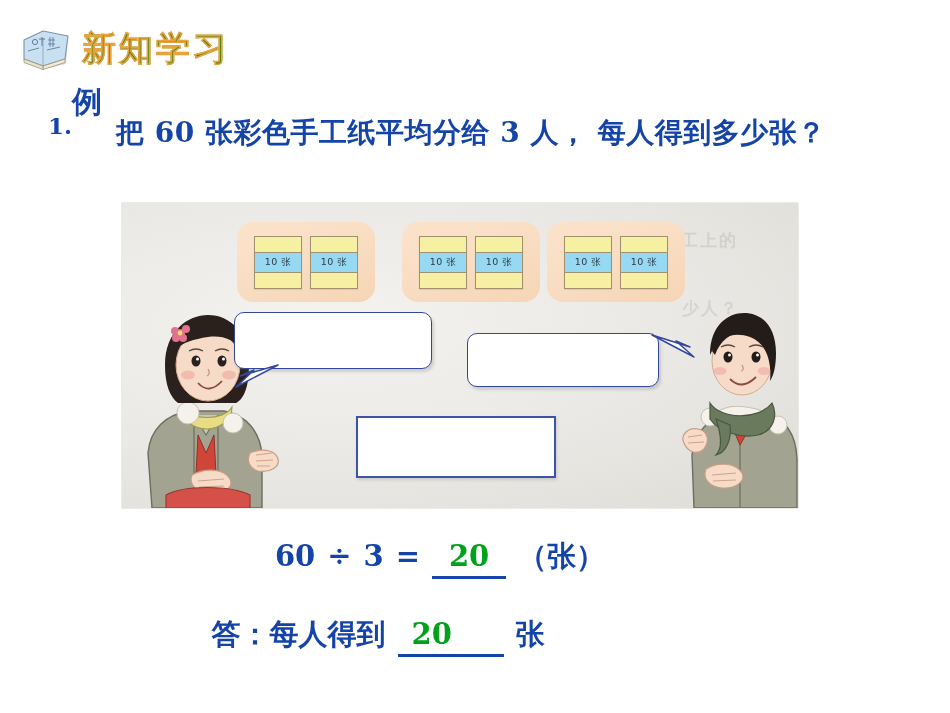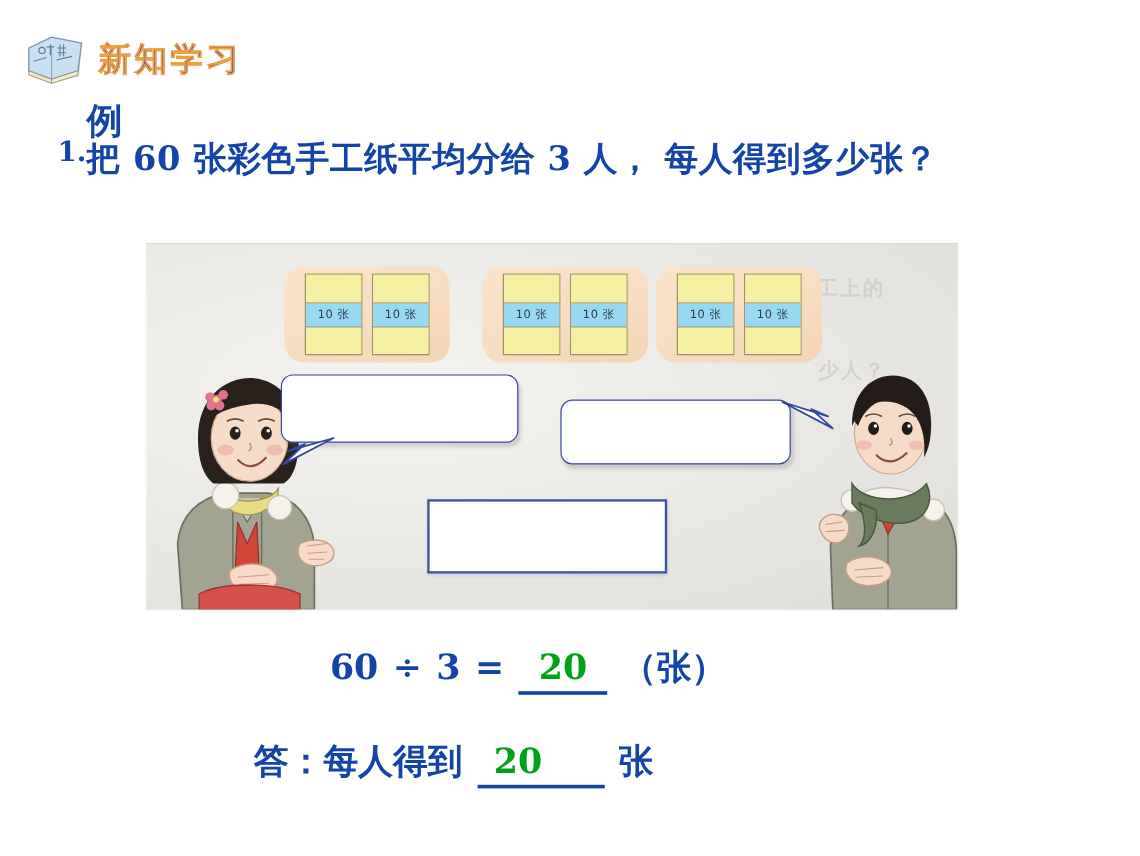--- a/index.html
+++ b/index.html
@@ -24,23 +24,23 @@
     align-items: center;
     gap: 10px;
   }
   #book-icon {
     width: 52px;
     height: 46px;
     position: relative;
     flex: none;
   }
   #header-title {
-    font-size: 27px;
-    font-weight: bold;
-    color: #6d28d9;
+    font-size: 34px;
+    font-weight: bold;
+    color: #4d7c0f;
     letter-spacing: 3px;
     text-shadow:
       -1.5px -1.5px 0 #ffffff,
        1.5px -1.5px 0 #ffffff,
       -1.5px  1.5px 0 #ffffff,
        1.5px  1.5px 0 #ffffff,
        0 0 2px #E08A00;
     -webkit-text-stroke: 0.5px #E8A33D;
     font-family: "DejaVu Sans", "Liberation Sans", sans-serif;
   }
@@ -75,20 +75,21 @@
     position: relative;
     top: -8px;
     color: #1544A8;
     font-family: "DejaVu Serif", "Liberation Serif", serif;
   }
   #question-text {
     font-size: 28px;
     font-weight: bold;
     color: #1544A8;
     letter-spacing: 0.5px;
+    margin-left: 44px;
   }
 
   
   #illustration {
     position: absolute;
     left: 122px;
     top: 203px;
     width: 676px;
     height: 305px;
     background:
@@ -115,21 +116,21 @@
     height: 80px;
     background: linear-gradient(160deg, #fbe3cb 0%, #f8dcc0 60%, #f5d5b4 100%);
     border-radius: 16px;
     display: flex;
     align-items: center;
     justify-content: center;
     gap: 8px;
   }
   .paper-pack {
     width: 48px;
-    height: 68px;
+    height: 53px;
     border: 1px solid #a09070;
     background: #f7f2a8;
     display: flex;
     flex-direction: column;
     box-sizing: border-box;
     box-shadow: 0 1px 1px rgba(0,0,0,0.08);
     text-align: right;
   }
   .pack-top {
     flex: 1;

